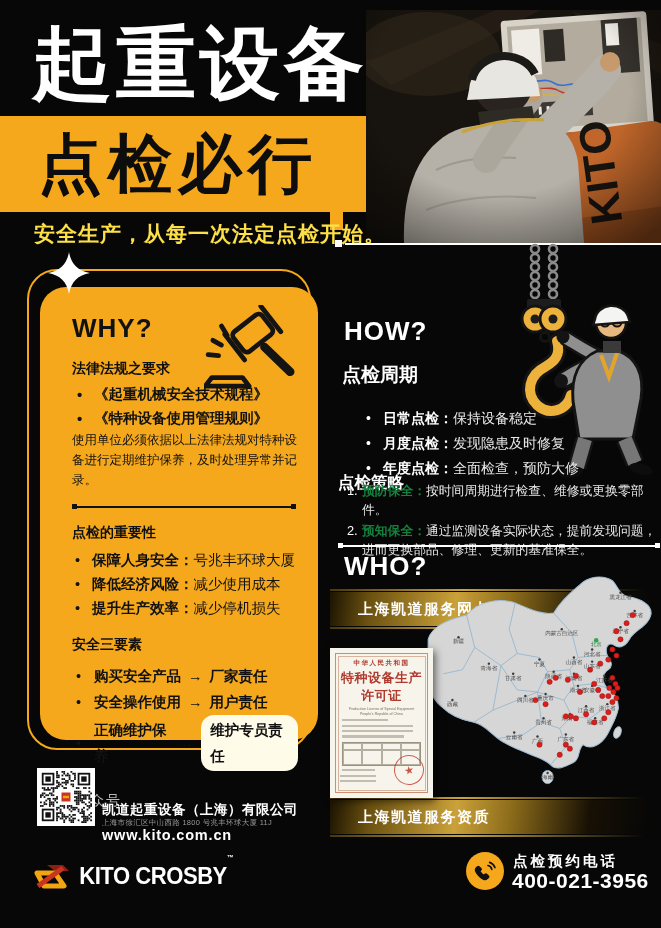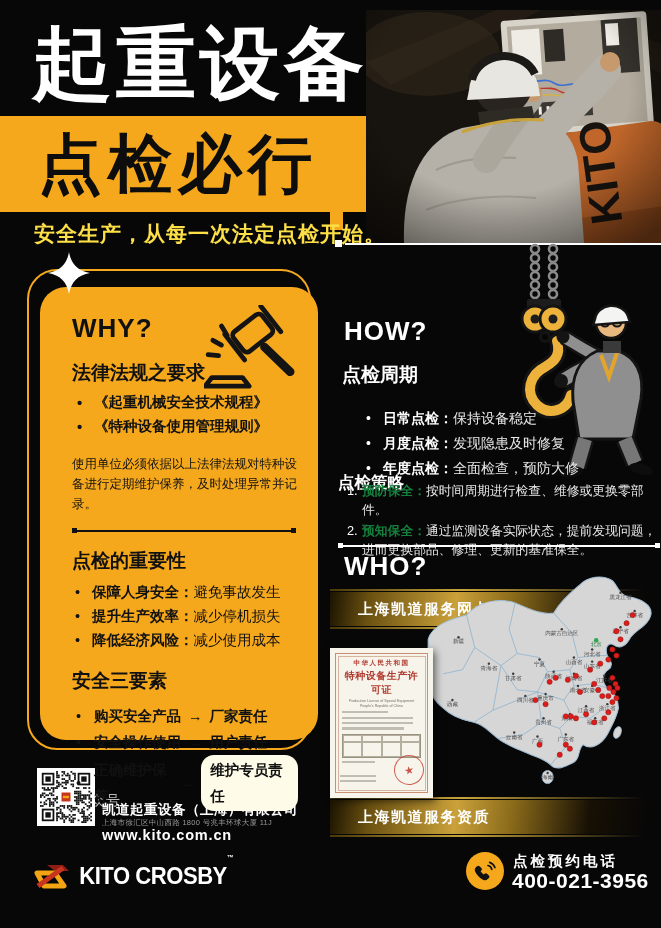--- a/index.html
+++ b/index.html
@@ -20,25 +20,25 @@
   .photo-line-sq{position:absolute;left:335px;top:240px;width:7px;height:7px;background:#ffffff;}
 
   
   .why-outline{position:absolute;left:27px;top:269px;width:284px;height:481px;
     border:2px solid #F5A81C;border-radius:30px;}
   .sparkle{position:absolute;left:48px;top:252px;width:42px;height:42px;z-index:4;}
   .why-card{position:absolute;left:40px;top:287px;width:278px;height:453px;background:#F5A81C;
     border-radius:26px;z-index:3;color:#111;padding:0 20px 0 32px;}
   .gavel{position:absolute;right:18px;top:18px;width:96px;height:84px;}
   .why-head{margin-top:26px;font-size:26px;font-weight:900;letter-spacing:1px;}
-  .sec-title{margin-top:16px;font-size:19px;font-weight:900;}
+  .sec-title{margin-top:16px;font-size:14px;font-weight:900;}
   .law-list{list-style:none;margin:5px 0 0 0;padding:0;}
   .law-list li{position:relative;padding-left:22px;font-size:14.5px;font-weight:800;line-height:23.5px;}
   .law-list li::before{content:"•";position:absolute;left:5px;font-size:15px;}
-  .law-note{margin:16px 0 0 0;font-size:12.5px;font-weight:500;line-height:20px;}
+  .law-note{margin:0 0 0 0;font-size:12.5px;font-weight:500;line-height:20px;}
   .divider-k{position:relative;height:2px;background:#111;margin:16px 2px 0 0;}
   .divider-k::before,.divider-k::after{content:"";position:absolute;top:-2px;width:5px;height:5px;background:#111;}
   .divider-k::before{left:0;}  .divider-k::after{right:0;}
   .imp-list{list-style:none;margin:6px 0 0 0;padding:0;}
   .imp-list li{position:relative;padding-left:20px;font-size:14.5px;line-height:24px;}
   .imp-list li::before{content:"•";position:absolute;left:3px;}
   .imp-list .lbl{font-weight:900;}
   .imp-list .desc{font-weight:500;}
   .three-list{list-style:none;margin:9px 0 0 0;padding:0;}
   .three-list li{position:relative;display:flex;align-items:center;padding-left:22px;font-size:14.5px;
@@ -78,21 +78,21 @@
   .ribbon-net{top:592px;}
   .ribbon-cert{top:800px;}
   .china-map{position:absolute;left:418px;top:568px;width:243px;height:252px;z-index:3;}
 
   .cert{position:absolute;left:330px;top:648px;width:103px;height:150px;background:#f7f4ec;z-index:5;
     box-shadow:2px 3px 8px rgba(0,0,0,.6);}
   .cert-frame{position:absolute;inset:5px;border:1px solid #c98f74;pointer-events:none;}
   .cert-frame::before{content:"";position:absolute;inset:1.5px;border:0.5px solid #d8b49e;}
   .cert-body{position:relative;padding:11px 10px 0 10px;height:100%;}
   .cert-t1{font-size:6.5px;font-weight:700;color:#b03a2e;text-align:center;letter-spacing:1.5px;}
-  .cert-t2{font-size:10px;font-weight:700;color:#b03a2e;text-align:center;letter-spacing:0.5px;margin-top:1px;}
+  .cert-t2{font-size:13px;font-weight:700;color:#b03a2e;text-align:center;letter-spacing:0.5px;margin-top:1px;}
   .cert-e{font-size:3.6px;color:#7a6f5f;text-align:center;margin-top:1.5px;}
   .cert-line{height:2.2px;background:#8d8678;opacity:.5;margin:3.2px 2px 0 2px;}
   .w55{width:55%;} .w85{width:85%;} .w75{width:75%;} .w40{width:40%;}
   .cert-table{margin:4px 2px 0 2px;height:24px;border:0.5px solid #9a9382;display:grid;
     grid-template-columns:1fr 1fr 1fr 1fr;grid-template-rows:7px 1fr;}
   .cert-table i{border:0.5px solid #b5af9f;}
   .cert-seal{position:absolute;right:9px;bottom:13px;width:30px;height:30px;border:1.5px solid rgba(193,44,31,.75);
     border-radius:50%;display:flex;align-items:center;justify-content:center;transform:rotate(-12deg);}
   .cert-seal::before{content:"★";color:rgba(193,44,31,.8);font-size:11px;}
   .cert-sign{position:absolute;left:10px;bottom:16px;width:36px;}
@@ -205,23 +205,23 @@
     <div class="why-head">WHY?</div>
     <div class="sec-title">法律法规之要求</div>
     <ul class="law-list">
       <li>《起重机械安全技术规程》</li>
       <li>《特种设备使用管理规则》</li>
     </ul>
     <p class="law-note">使用单位必须依据以上法律法规对特种设备进行定期维护保养，及时处理异常并记录。</p>
     <div class="divider-k"></div>
     <div class="sec-title">点检的重要性</div>
     <ul class="imp-list">
-      <li><span class="lbl">保障人身安全：</span><span class="desc">避免事故发生</span></li>
+      <li><span class="lbl">保障人身安全：</span><span class="desc">号兆丰环球大厦</span></li>
+      <li><span class="lbl">降低经济风险：</span><span class="desc">减少使用成本</span></li>
       <li><span class="lbl">提升生产效率：</span><span class="desc">减少停机损失</span></li>
-      <li><span class="lbl">降低经济风险：</span><span class="desc">减少使用成本</span></li>
     </ul>
     <div class="sec-title">安全三要素</div>
     <ul class="three-list">
       <li>
           <span class="act">购买安全产品</span>
           <span class="arr">→</span>
           <span class="owner">厂家责任</span>
         </li>
       <li>
           <span class="act">安全操作使用</span>

